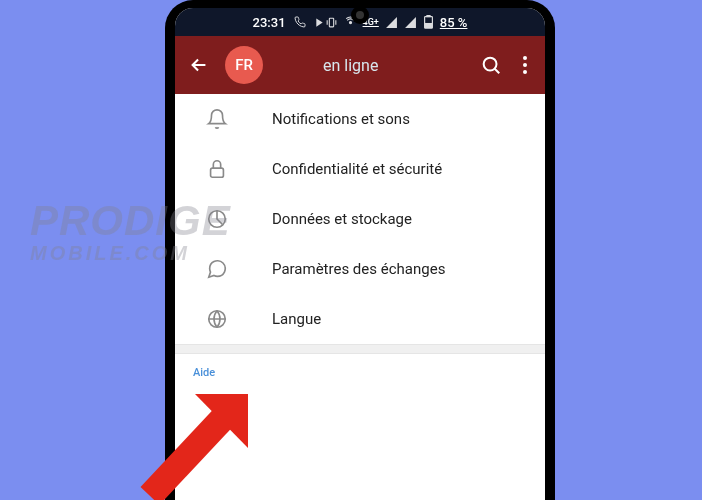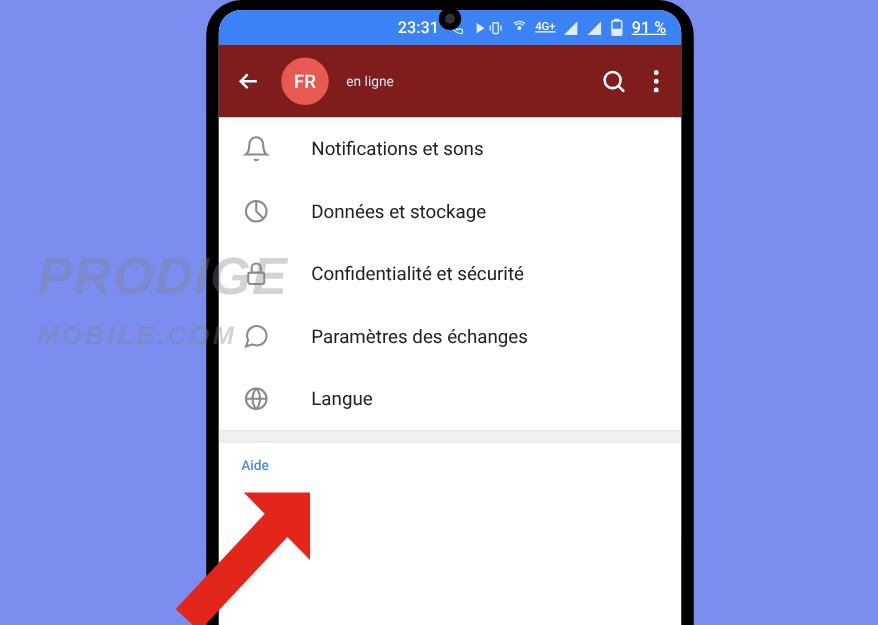--- a/index.html
+++ b/index.html
@@ -24,24 +24,24 @@
     .screen {
       width: 100%;
       height: 100%;
       background: #fff;
       border-radius: 18px 18px 0 0;
       overflow: hidden;
       position: relative;
     }
     .status-bar {
       height: 28px;
-      background: #3b82f6;
-      display: flex;
-      align-items: center;
-      justify-content: flex-end;
+      background: #0f172a;
+      display: flex;
+      align-items: center;
+      justify-content: center;
       padding: 0 12px;
       color: #fff;
       font-size: 13px;
       font-weight: 500;
     }
     .status-left {
       display: flex;
       align-items: center;
       gap: 8px;
     }
@@ -95,40 +95,41 @@
       background: #e85a4f;
       color: #fff;
       display: flex;
       align-items: center;
       justify-content: center;
       font-size: 15px;
       font-weight: 500;
     }
     .status-text {
       color: #d8e6ed;
-      font-size: 11px;
+      font-size: 16px;
       flex: 1;
+      margin-left: 46px;
     }
     .appbar-icon {
       width: 24px;
       height: 24px;
       color: #fff;
       display: flex;
       align-items: center;
       justify-content: center;
     }
     .settings-list {
       background: #fff;
     }
     .settings-item {
       height: 50px;
       display: flex;
       align-items: center;
-      padding: 0 18px;
-      gap: 32px;
+      padding: 0 30px;
+      gap: 43px;
     }
     .settings-item .icon {
       width: 24px;
       height: 24px;
       color: #8a8a8a;
       display: flex;
       align-items: center;
       justify-content: center;
     }
     .settings-item .label {
@@ -154,21 +155,21 @@
       font-family: Arial Black, sans-serif;
       font-weight: 900;
       color: rgba(130,130,140,0.35);
       font-style: italic;
       letter-spacing: 1px;
       line-height: 0.9;
       z-index: 5;
       pointer-events: none;
     }
     .watermark .line1 { font-size: 42px; }
-    .watermark .line2 { font-size: 20px; letter-spacing: 3px; margin-top: 20px; }
+    .watermark .line2 { font-size: 20px; letter-spacing: 3px; margin-top: 4px; }
     .red-arrow {
       position: absolute;
       left: 130px;
       bottom: -6px;
       z-index: 50;
       pointer-events: none;
     }
   </style>
 </head>
 <body>
@@ -220,21 +221,21 @@
               <path d="M2 22L22 2v20H2z"></path>
             </svg>
         </span>
         <span class="status-icon">
           <svg width="11" height="14" viewBox="0 0 12 18" fill="none" stroke="currentColor" stroke-width="1.5">
               <rect x="1" y="2" width="10" height="15" rx="1"></rect>
               <rect x="4" y="0" width="4" height="2" fill="currentColor"></rect>
               <rect x="2" y="11" width="8" height="5" fill="currentColor"></rect>
             </svg>
         </span>
-        <span>91 %</span>
+        <span>85 %</span>
       </div>
     </div>
 
     <div class="app-bar">
       <div class="back-btn">
         <svg width="22" height="22" viewBox="0 0 24 24" fill="none" stroke="currentColor" stroke-width="2.2">
             <path d="M19 12H5M11 18l-6-6 6-6"></path>
           </svg>
       </div>
       <div class="avatar">
@@ -261,34 +262,34 @@
         <span class="icon">
           <svg width="22" height="22" viewBox="0 0 24 24" fill="none" stroke="currentColor" stroke-width="1.8">
               <path d="M18 8A6 6 0 0 0 6 8c0 7-3 9-3 9h18s-3-2-3-9M13.73 21a2 2 0 0 1-3.46 0"></path>
             </svg>
         </span>
         <span class="label">Notifications et sons</span>
       </div>
       <div class="settings-item">
         <span class="icon">
           <svg width="22" height="22" viewBox="0 0 24 24" fill="none" stroke="currentColor" stroke-width="1.8">
+              <rect x="5" y="11" width="14" height="10" rx="2"></rect>
+              <path d="M8 11V7a4 4 0 0 1 8 0v4"></path>
+            </svg>
+        </span>
+        <span class="label">Confidentialité et sécurité</span>
+      </div>
+      <div class="settings-item">
+        <span class="icon">
+          <svg width="22" height="22" viewBox="0 0 24 24" fill="none" stroke="currentColor" stroke-width="1.8">
               <circle cx="12" cy="12" r="9"></circle>
               <path d="M12 3v9l6 6"></path>
             </svg>
         </span>
         <span class="label">Données et stockage</span>
-      </div>
-      <div class="settings-item">
-        <span class="icon">
-          <svg width="22" height="22" viewBox="0 0 24 24" fill="none" stroke="currentColor" stroke-width="1.8">
-              <rect x="5" y="11" width="14" height="10" rx="2"></rect>
-              <path d="M8 11V7a4 4 0 0 1 8 0v4"></path>
-            </svg>
-        </span>
-        <span class="label">Confidentialité et sécurité</span>
       </div>
       <div class="settings-item">
         <span class="icon">
           <svg width="22" height="22" viewBox="0 0 24 24" fill="none" stroke="currentColor" stroke-width="1.8">
               <path d="M21 11.5a8.38 8.38 0 0 1-.9 3.8 8.5 8.5 0 0 1-7.6 4.7 8.38 8.38 0 0 1-3.8-.9L3 21l1.9-5.7a8.38 8.38 0 0 1-.9-3.8 8.5 8.5 0 0 1 4.7-7.6 8.38 8.38 0 0 1 3.8-.9h.5a8.48 8.48 0 0 1 8 8v.5z"></path>
             </svg>
         </span>
         <span class="label">Paramètres des échanges</span>
       </div>
       <div class="settings-item">

